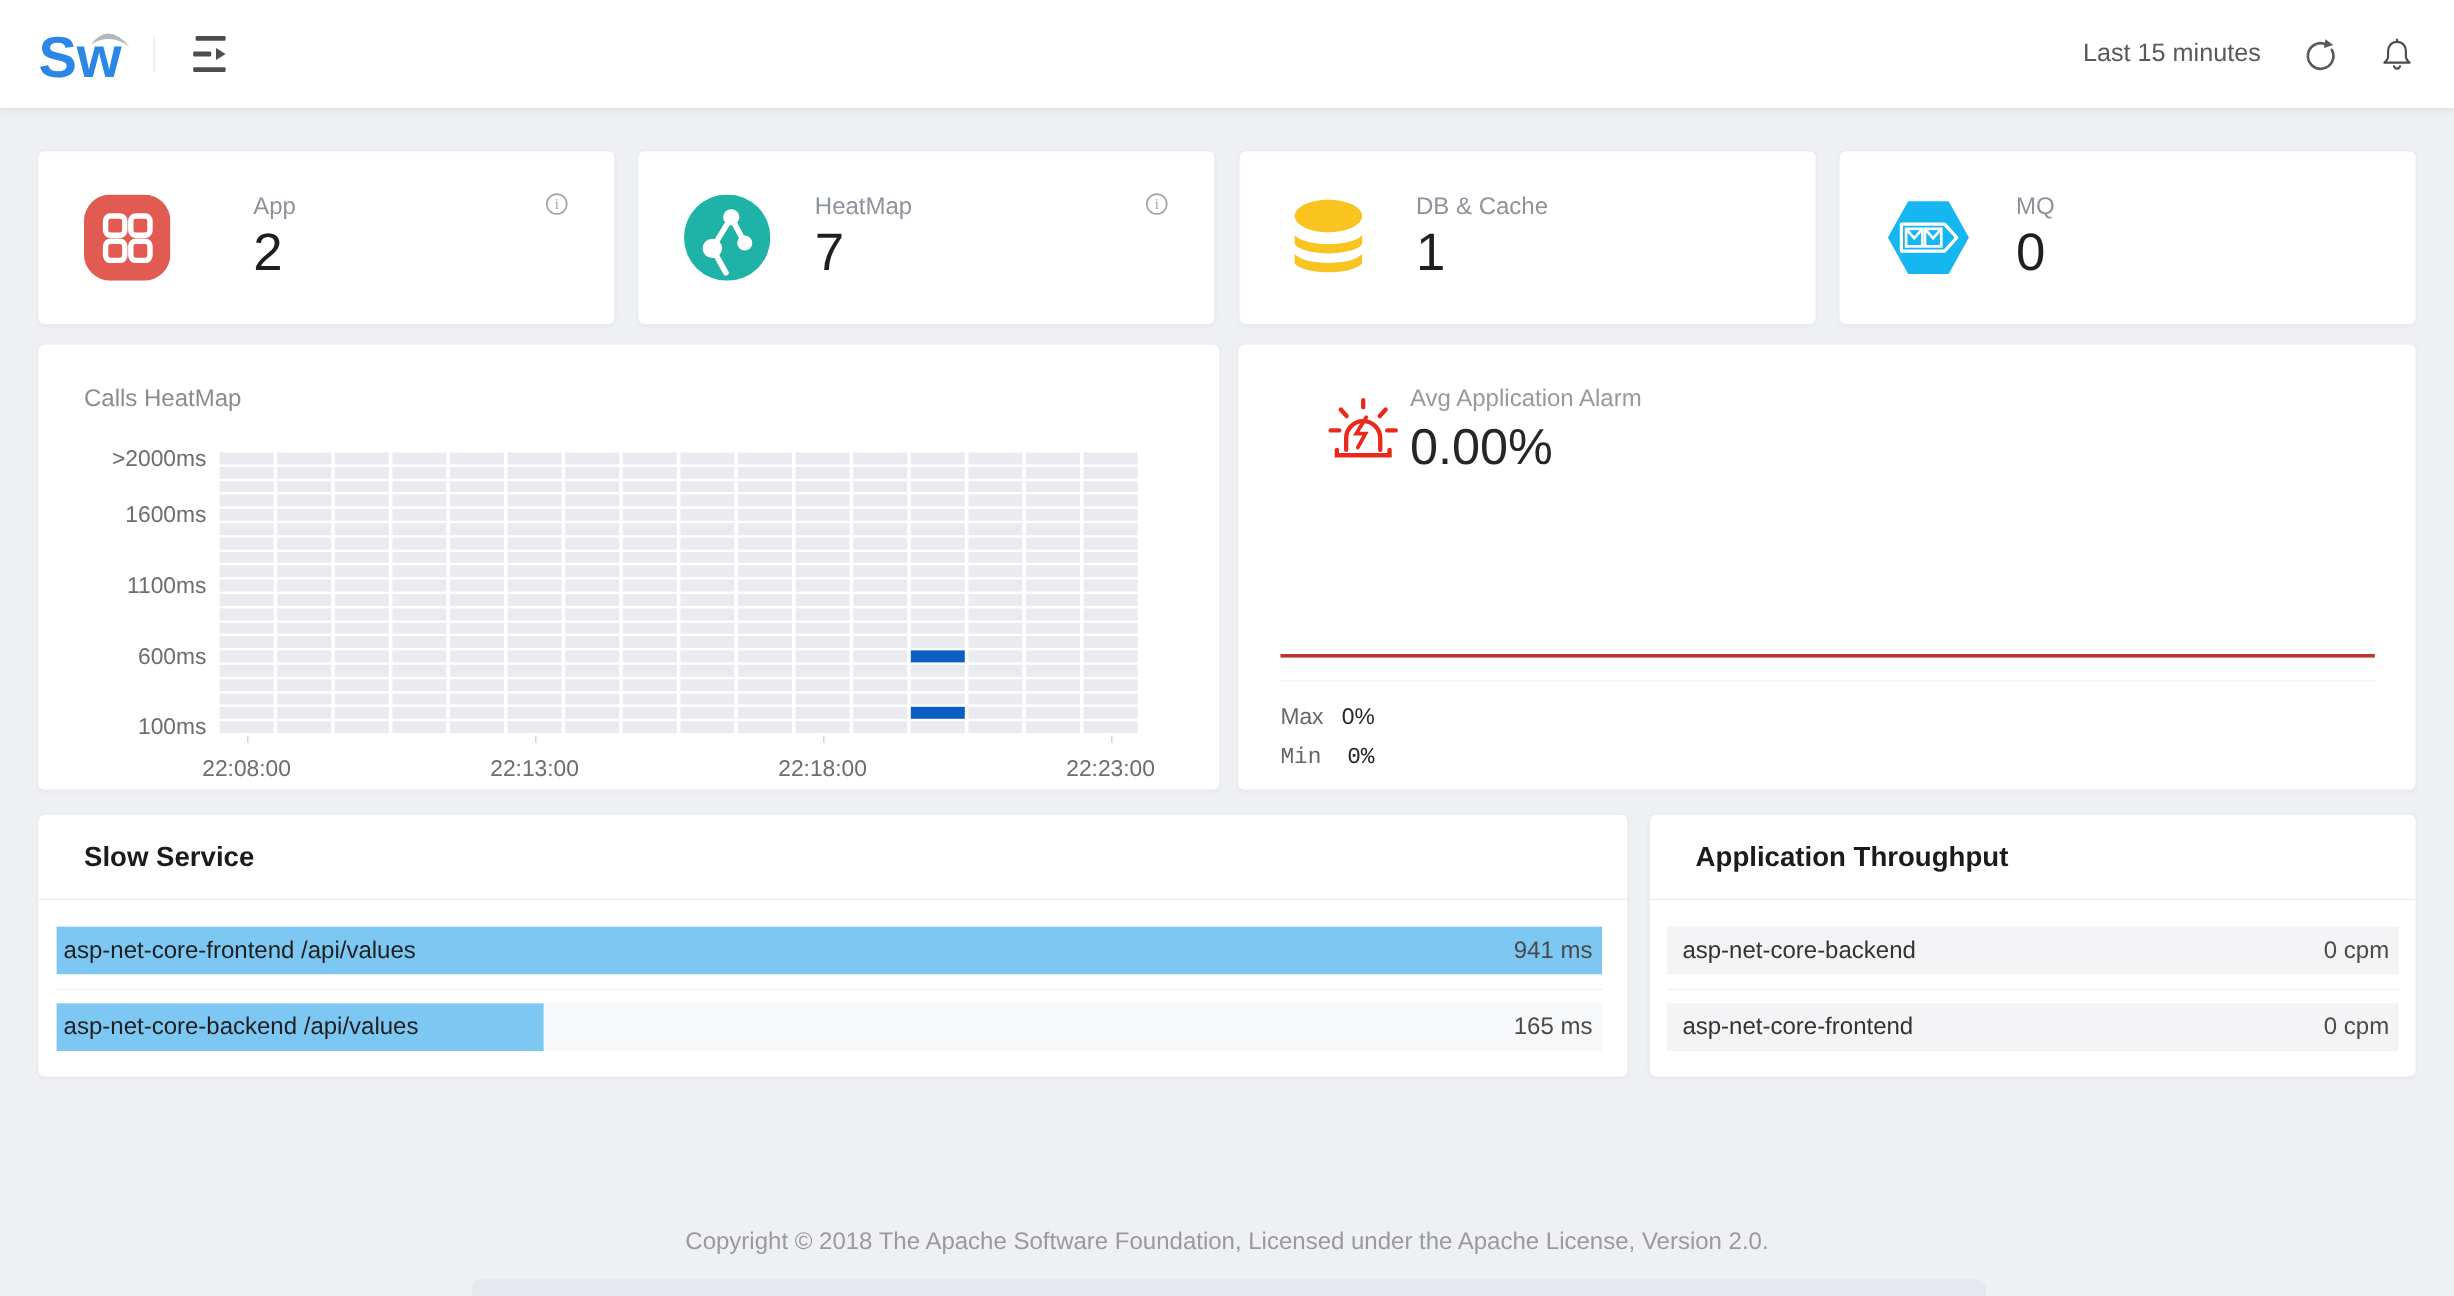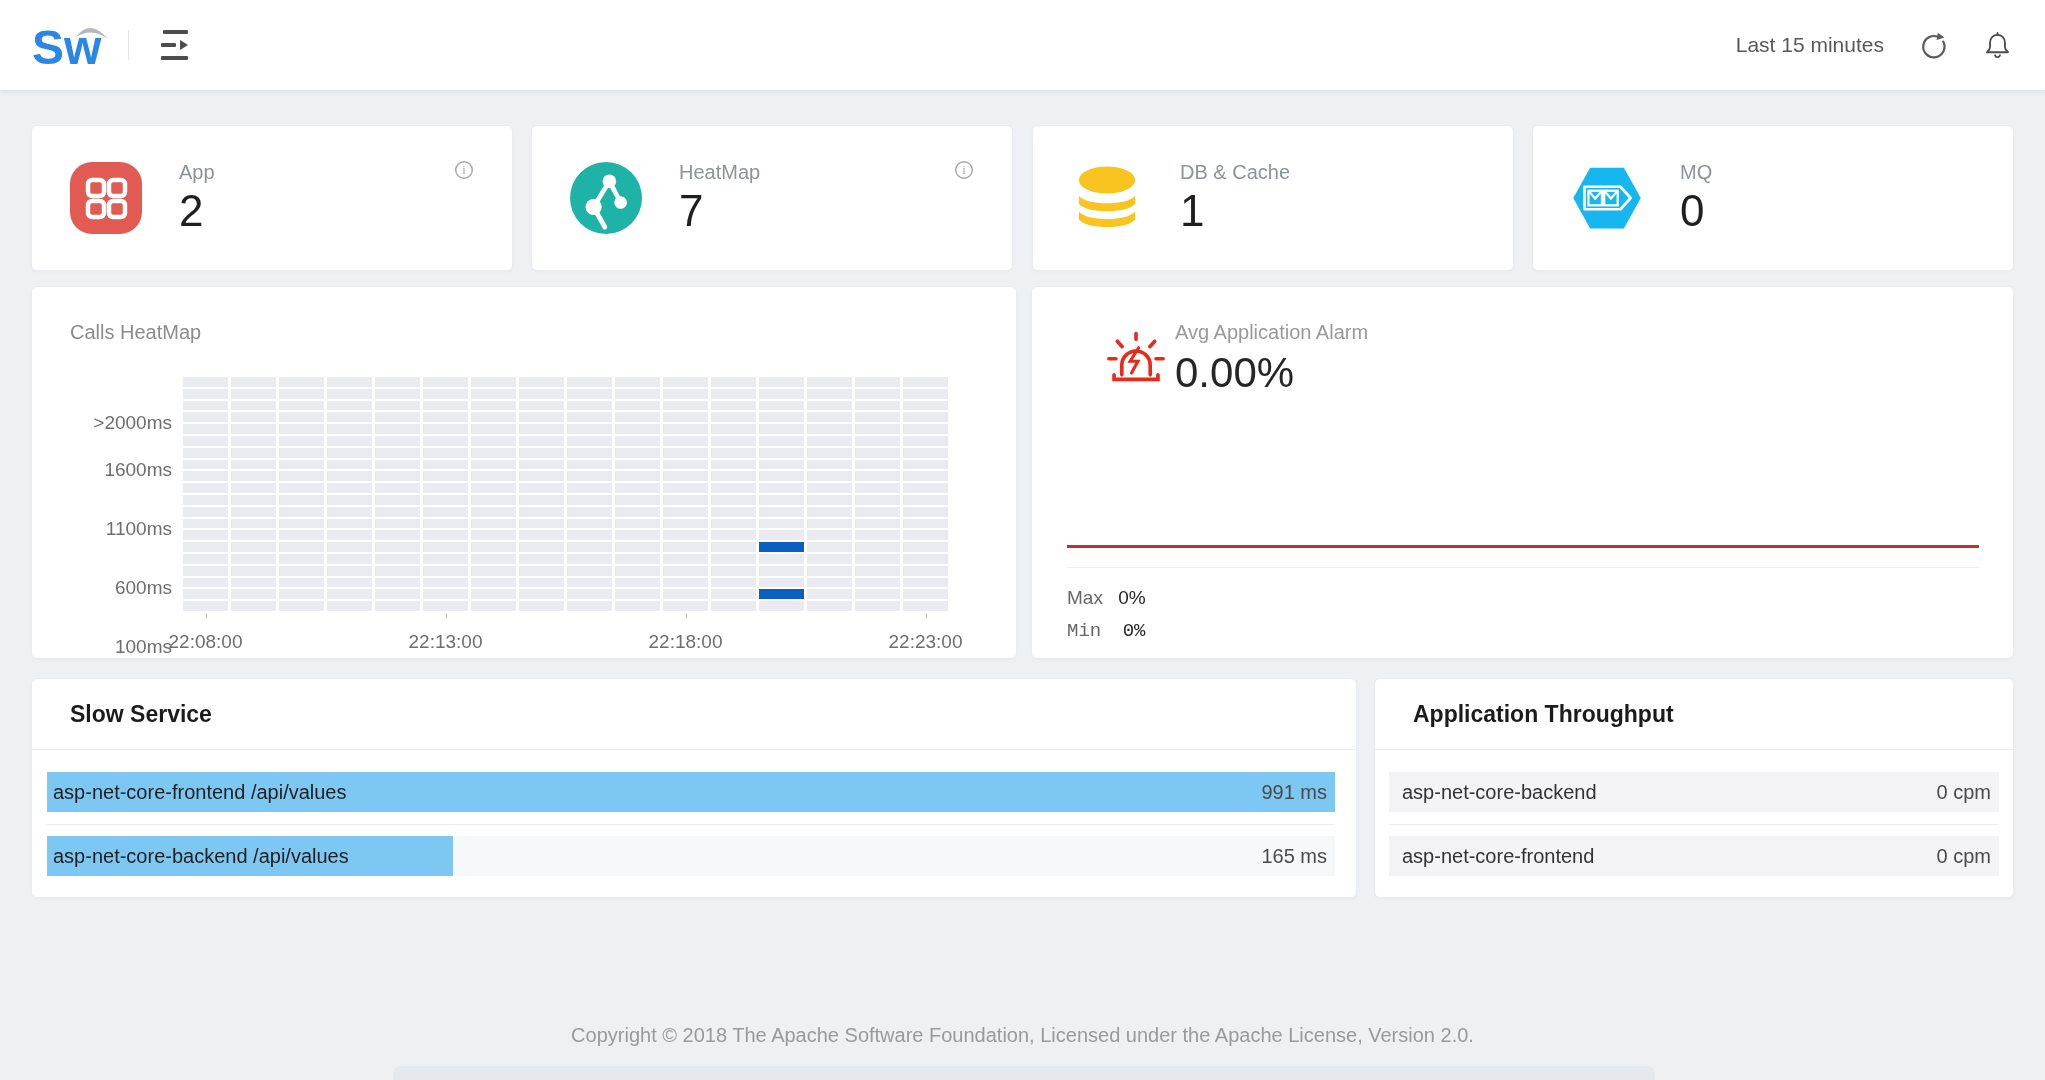--- a/index.html
+++ b/index.html
@@ -32,21 +32,21 @@
   .stat-label { font-size:20px; color:#8d939b; }
   .stat-value { font-size:44px; color:#1f1f1f; margin-top:4px; line-height:1.05; }
   .info-badge { position:absolute; top:34px; right:38px; cursor:pointer; }
 
   
   .heatmap-card { left:31px; top:286px; width:986px; height:373px; }
   .hm-title { position:absolute; left:38px; top:34px; font-size:20px; font-weight:400; color:#8c8c8c; }
   .hm-area { position:absolute; left:151px; top:90px; width:765px; height:234px; }
   #hm-grid { position:absolute; left:0; top:0; width:765px; height:234px; }
   .hm-cell { position:absolute; }
-  .hm-ylab { position:absolute; font-size:19px; color:#6e6e6e; white-space:nowrap; text-align:right;margin-top:40px; }
+  .hm-ylab { position:absolute; font-size:19px; color:#6e6e6e; white-space:nowrap; text-align:right; }
   .hm-xlab { position:absolute; font-size:19px; color:#6e6e6e; white-space:nowrap; }
   .hm-tick { position:absolute; width:1px; height:6px; background:#c9c9c9; }
 
   
   .alarm-card { left:1031px; top:286px; width:983px; height:373px; }
   .alarm-icon { position:absolute; left:73px; top:42px; }
   .alarm-title { position:absolute; left:143px; top:34px; font-size:20px; color:#999; }
   .alarm-value { position:absolute; left:143px; top:62px; font-size:42px; color:#262626; }
   #alarm-line { position:absolute; left:35px; top:258px; width:912px; height:3px; }
   .alarm-subline { position:absolute; left:35px; top:280px; width:912px; height:1px; background:#eeeeee; }
@@ -111,21 +111,21 @@
       <span class="hicon">
         <svg width="29" height="31" viewBox="0 0 30 31">
           <path d="M15 4.5 c-4.6 0 -7.7 3.4 -7.7 8 v4.6 c0 2.4 -1.7 4 -3.2 5.4 h21.8 c-1.5 -1.4 -3.2 -3 -3.2 -5.4 v-4.6 c0 -4.6 -3.1 -8 -7.7 -8 z" fill="none" stroke="#4c4c4c" stroke-width="1.9" stroke-linejoin="round"></path>
           <path d="M12.4 25.6 a2.7 2.7 0 0 0 5.2 0" fill="none" stroke="#4c4c4c" stroke-width="1.9" stroke-linecap="round"></path>
           <path d="M15 2.6 v1.9" stroke="#4c4c4c" stroke-width="1.9" stroke-linecap="round"></path>
         </svg>
       </span>
     </div>
   </header>
 
-  <section class="card stat-card" style="left:31px;">
+  <section class="card stat-card" style="left:31px;gap:32px;">
     <span class="stat-icon">
       <svg width="72" height="72" viewBox="0 0 72 72">
         <rect class="icon-fill" x="0" y="0" width="72" height="72" rx="22" fill="#e15b52"></rect>
         <g fill="none" stroke="#fff" stroke-width="4.5">
           <rect x="18" y="18" width="16" height="16" rx="4"></rect>
           <rect x="39" y="18" width="16" height="16" rx="4"></rect>
           <rect x="18" y="39" width="16" height="16" rx="4"></rect>
           <rect x="39" y="39" width="16" height="16" rx="4"></rect>
         </g>
       </svg>
@@ -567,21 +567,21 @@
     </div>
   </section>
 
   <section class="card slow-card">
     <h3 class="panel-title">Slow Service</h3>
     <div class="panel-head-border"></div>
     <div class="rows-wrap" id="slow-rows">
         <div class="bar-row slow-track">
           <div class="bar-fill" style="width: 100%; background: rgb(124, 200, 243);"></div>
           <span class="bar-name">asp-net-core-frontend /api/values</span>
-          <span class="bar-value">991 ms</span>
+          <span class="bar-value">941 ms</span>
         </div>
         <div class="row-divider"></div>
         <div class="bar-row slow-track">
           <div class="bar-fill" style="width: 31.4885%; background: rgb(124, 200, 243);"></div>
           <span class="bar-name">asp-net-core-backend /api/values</span>
           <span class="bar-value">165 ms</span>
         </div>
       </div>
   </section>
 

